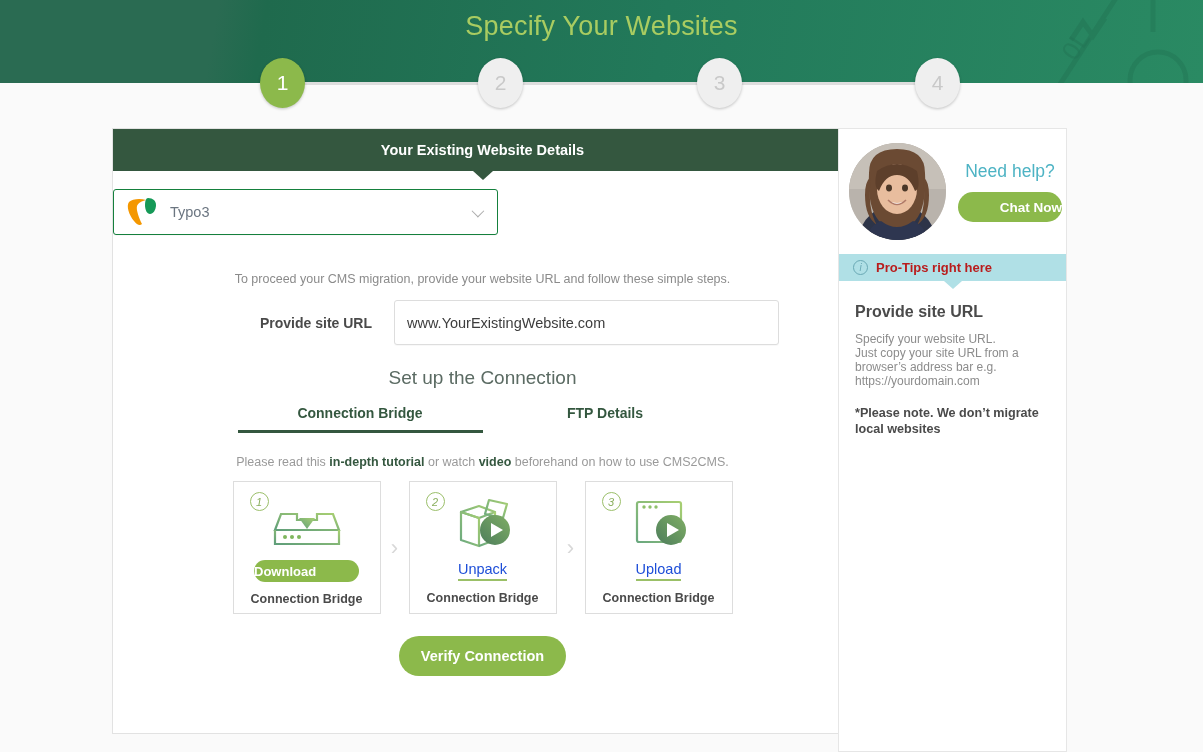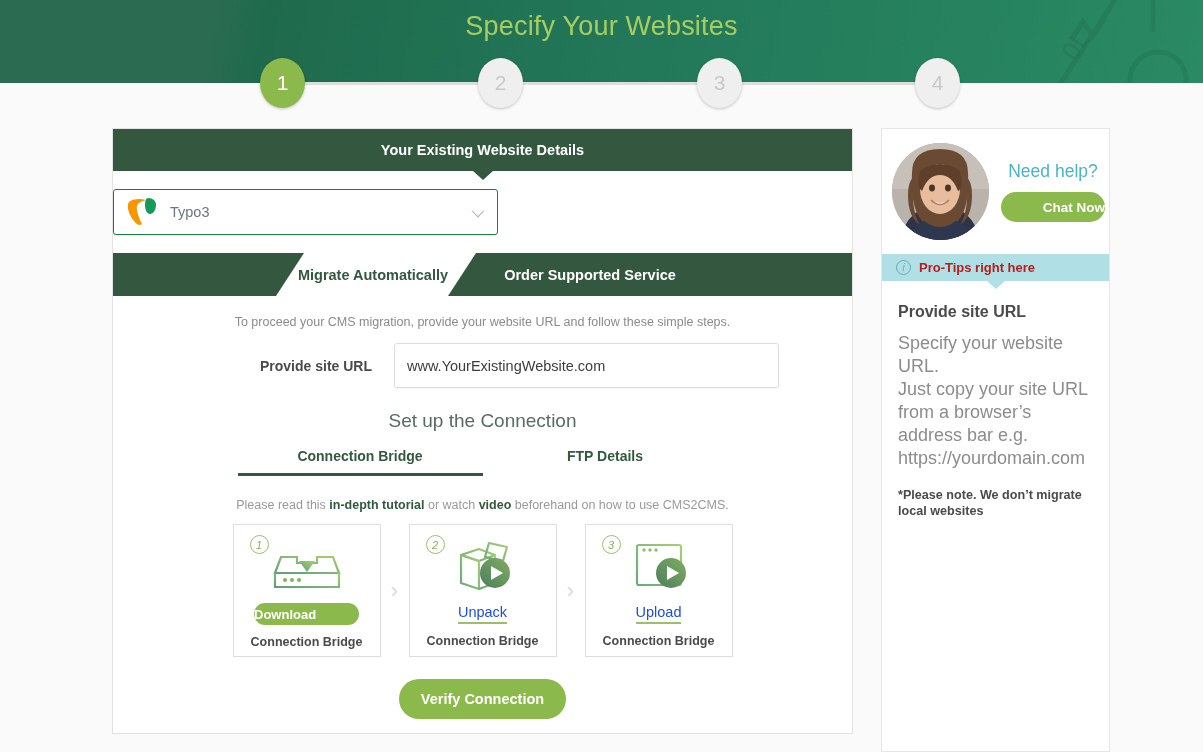--- a/index.html
+++ b/index.html
@@ -175,21 +175,21 @@
   .verify-wrap { display:flex; justify-content:center; margin-top: 22px; }
   .btn-verify {
     width: 167px; height: 40px; border-radius: 20px;
     background: #8cb94b; color:#fff; font-size: 14.5px; font-weight: bold;
     display:flex; align-items:center; justify-content:center;
     border: none; cursor: pointer; font-family: "Liberation Sans", sans-serif;
   }
 
   
   .sidebar {
-    position: absolute; left: 881px; top: 128px; width: 229px; height: 624px;
+    position: absolute; left: 838px; top: 128px; width: 229px; height: 624px;
     background: #ffffff; border: 1px solid #e6e6e6;
   }
   .help-row { display:flex; align-items:center; height: 125px; padding-left: 10px; }
   .avatar {
     width: 97px; height: 97px; border-radius: 50%; overflow:hidden; flex:0 0 auto;
     background: #cfcac4;
   }
   .help-right { margin-left: 12px; text-align:center; width: 104px; }
   .help-title { font-size: 17.5px; color: #4db3c4; margin-bottom: 10px; }
   .btn-chat {
@@ -209,21 +209,21 @@
   }
   .info-icon {
     width: 15px; height: 15px; border-radius: 50%; border: 1.4px solid #6aa9b5;
     color: #6aa9b5; font-size: 10px; font-style: italic;
     display:flex; align-items:center; justify-content:center; margin-right: 8px;
   }
   .protips-label { font-size: 13px; font-weight: bold; color: #b91c1c; }
 
   .tips-body { padding: 22px 18px 0 16px; }
   .tips-h { font-size: 16px; font-weight: bold; color: #4a4a4a; margin-bottom: 11px; }
-  .tips-p { font-size: 18px; color: #8c8c8c; line-height: 23px; }
+  .tips-p { font-size: 12px; color: #8c8c8c; line-height: 14px; }
   .tips-note {
     font-size: 12.6px; color: #4a4a4a; font-weight: bold; line-height: 16px;
     margin-top: 17px;
   }
 </style>
 </head>
 <body>
 
 <div class="header">
   <svg class="header-pattern" viewBox="0 0 300 83">
@@ -264,28 +264,20 @@
     <div class="cms-select">
       <svg class="cms-logo" viewBox="0 0 34 30">
         <path d="M20 3 C14 1 6 2 3 5 C0 9 3 18 8 24 C11 28 14 29 16 27 C13 21 10 13 11 9 C12 6 16 4 20 3 Z" fill="#f49700"></path>
         <path d="M22 1 C27 1 30 4 30 8 C30 13 27 17 24 17 C21 17 19 13 19 8 C19 4 20 1 22 1 Z" fill="#159957"></path>
       </svg>
       <span class="cms-name">Typo3</span>
       <span class="cms-caret"></span>
     </div>
   </div>
 
-  <div class="tabs-bar">
-    <div class="tab tab-active">
-      <span>Migrate Automatically</span>
-    </div>
-    <div class="tab tab-inactive">
-      <span>Order Supported Service</span>
-    </div>
-  </div>
 
   <div class="intro-text">To proceed your CMS migration, provide your website URL and follow these simple steps.</div>
 
   <div class="url-row">
     <div class="url-label">Provide site URL</div>
     <input class="url-input" type="text" value="www.YourExistingWebsite.com" style="">
   </div>
 
   <div class="setup-title">Set up the Connection</div>
 

